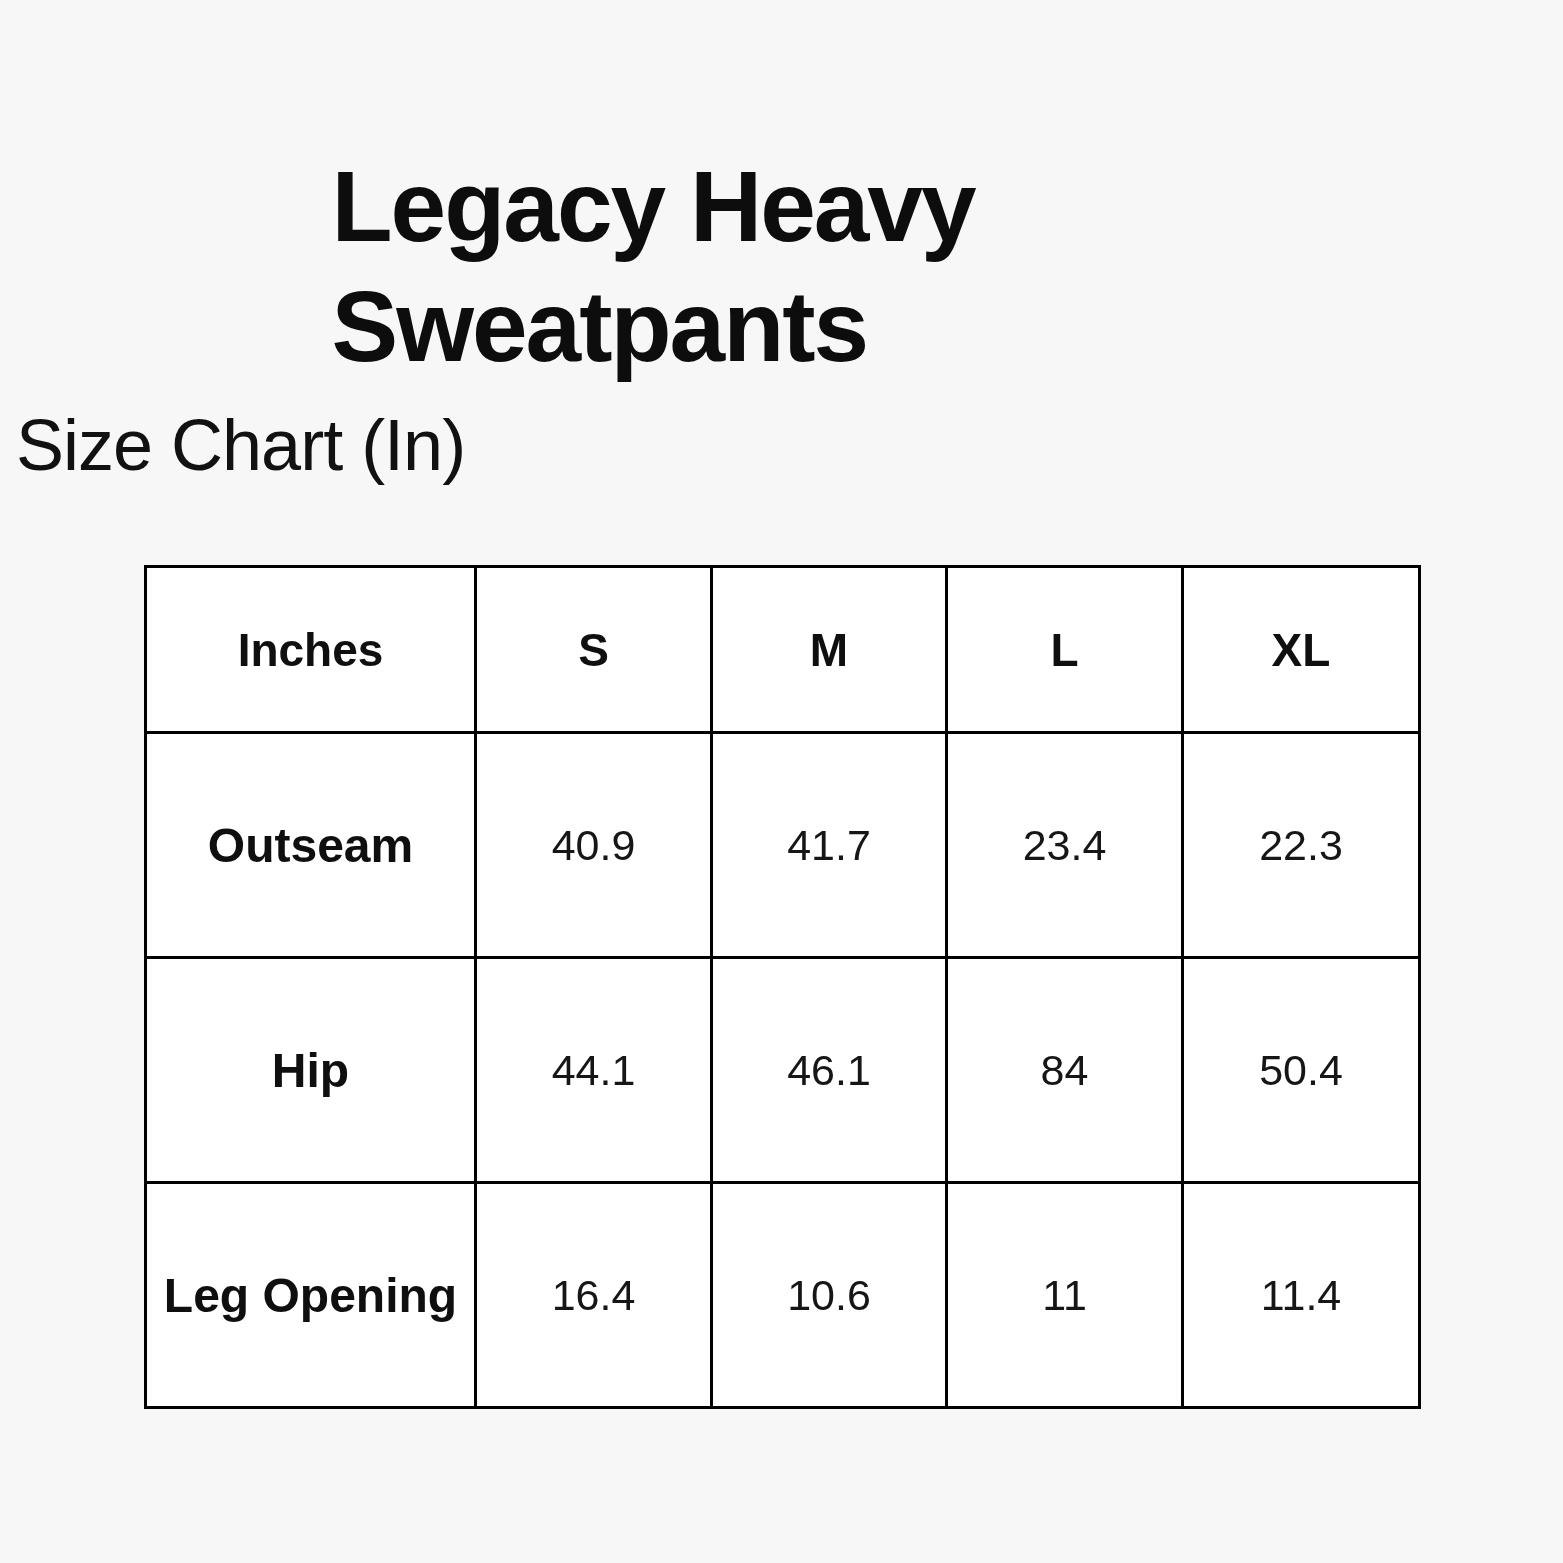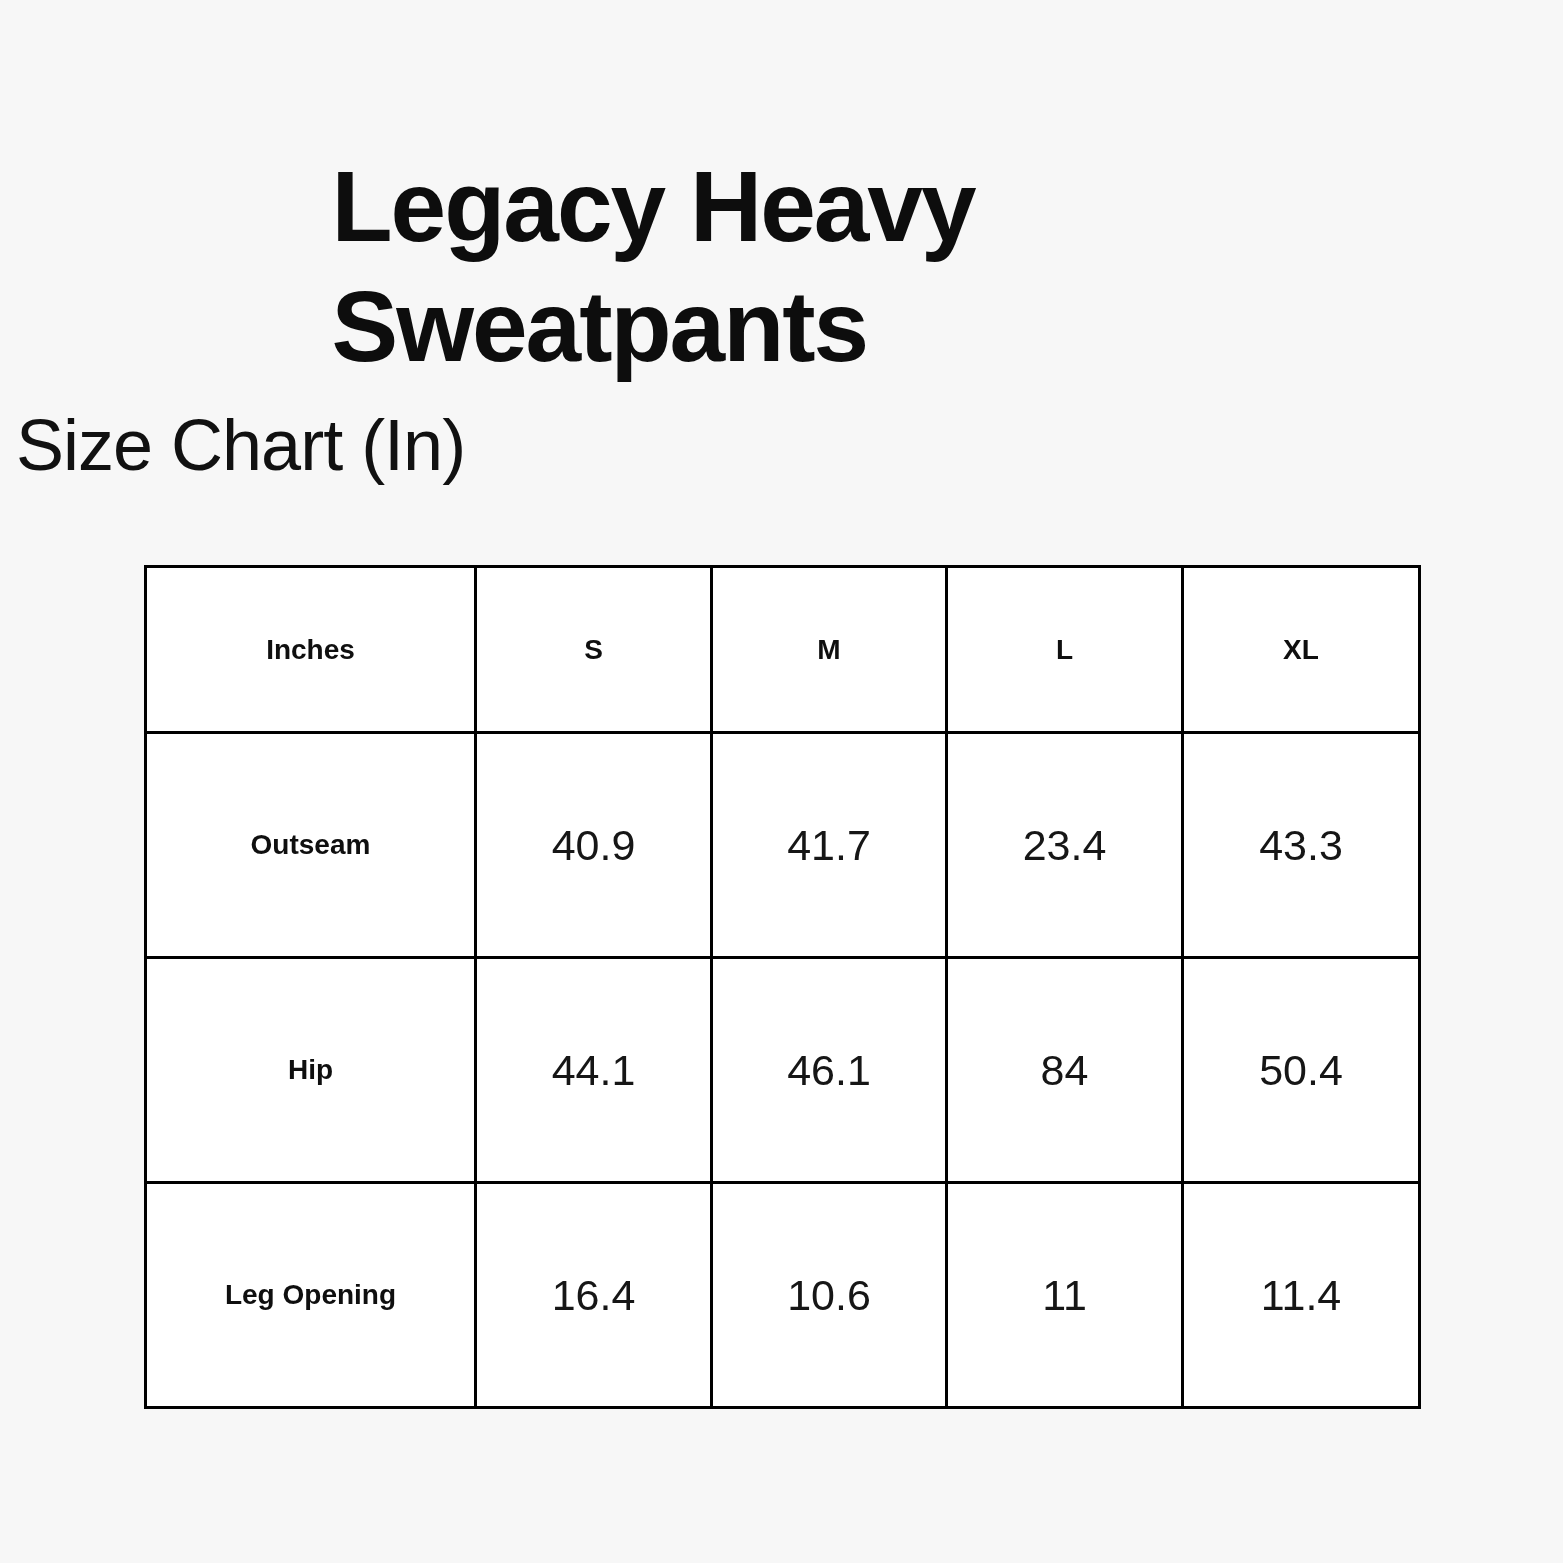--- a/index.html
+++ b/index.html
@@ -61,26 +61,26 @@
     background: #ffffff;
     padding: 0;
   }
   table.size-chart thead tr {
     height: 166px;
   }
   table.size-chart tbody tr {
     height: 169px;
   }
   th.col-head {
-    font-size: 28px;
+    font-size: 46px;
     font-weight: 700;
     color: #0f0f0f;
   }
   td.row-label {
-    font-size: 28px;
+    font-size: 48px;
     font-weight: 700;
     color: #0f0f0f;
   }
   td.value-cell {
     font-size: 43px;
     font-weight: 400;
     color: #161616;
   }
 </style>
 </head>
@@ -109,21 +109,21 @@
         <th class="col-head">L</th>
         <th class="col-head">XL</th>
       </tr>
     </thead>
     <tbody>
       <tr>
         <td class="row-label">Outseam</td>
         <td class="value-cell">40.9</td>
         <td class="value-cell">41.7</td>
         <td class="value-cell">23.4</td>
-        <td class="value-cell">43.3</td>
+        <td class="value-cell">22.3</td>
       </tr>
       <tr>
         <td class="row-label">Hip</td>
         <td class="value-cell">44.1</td>
         <td class="value-cell">46.1</td>
         <td class="value-cell">84</td>
         <td class="value-cell">50.4</td>
       </tr>
       <tr>
         <td class="row-label">Leg Opening</td>

